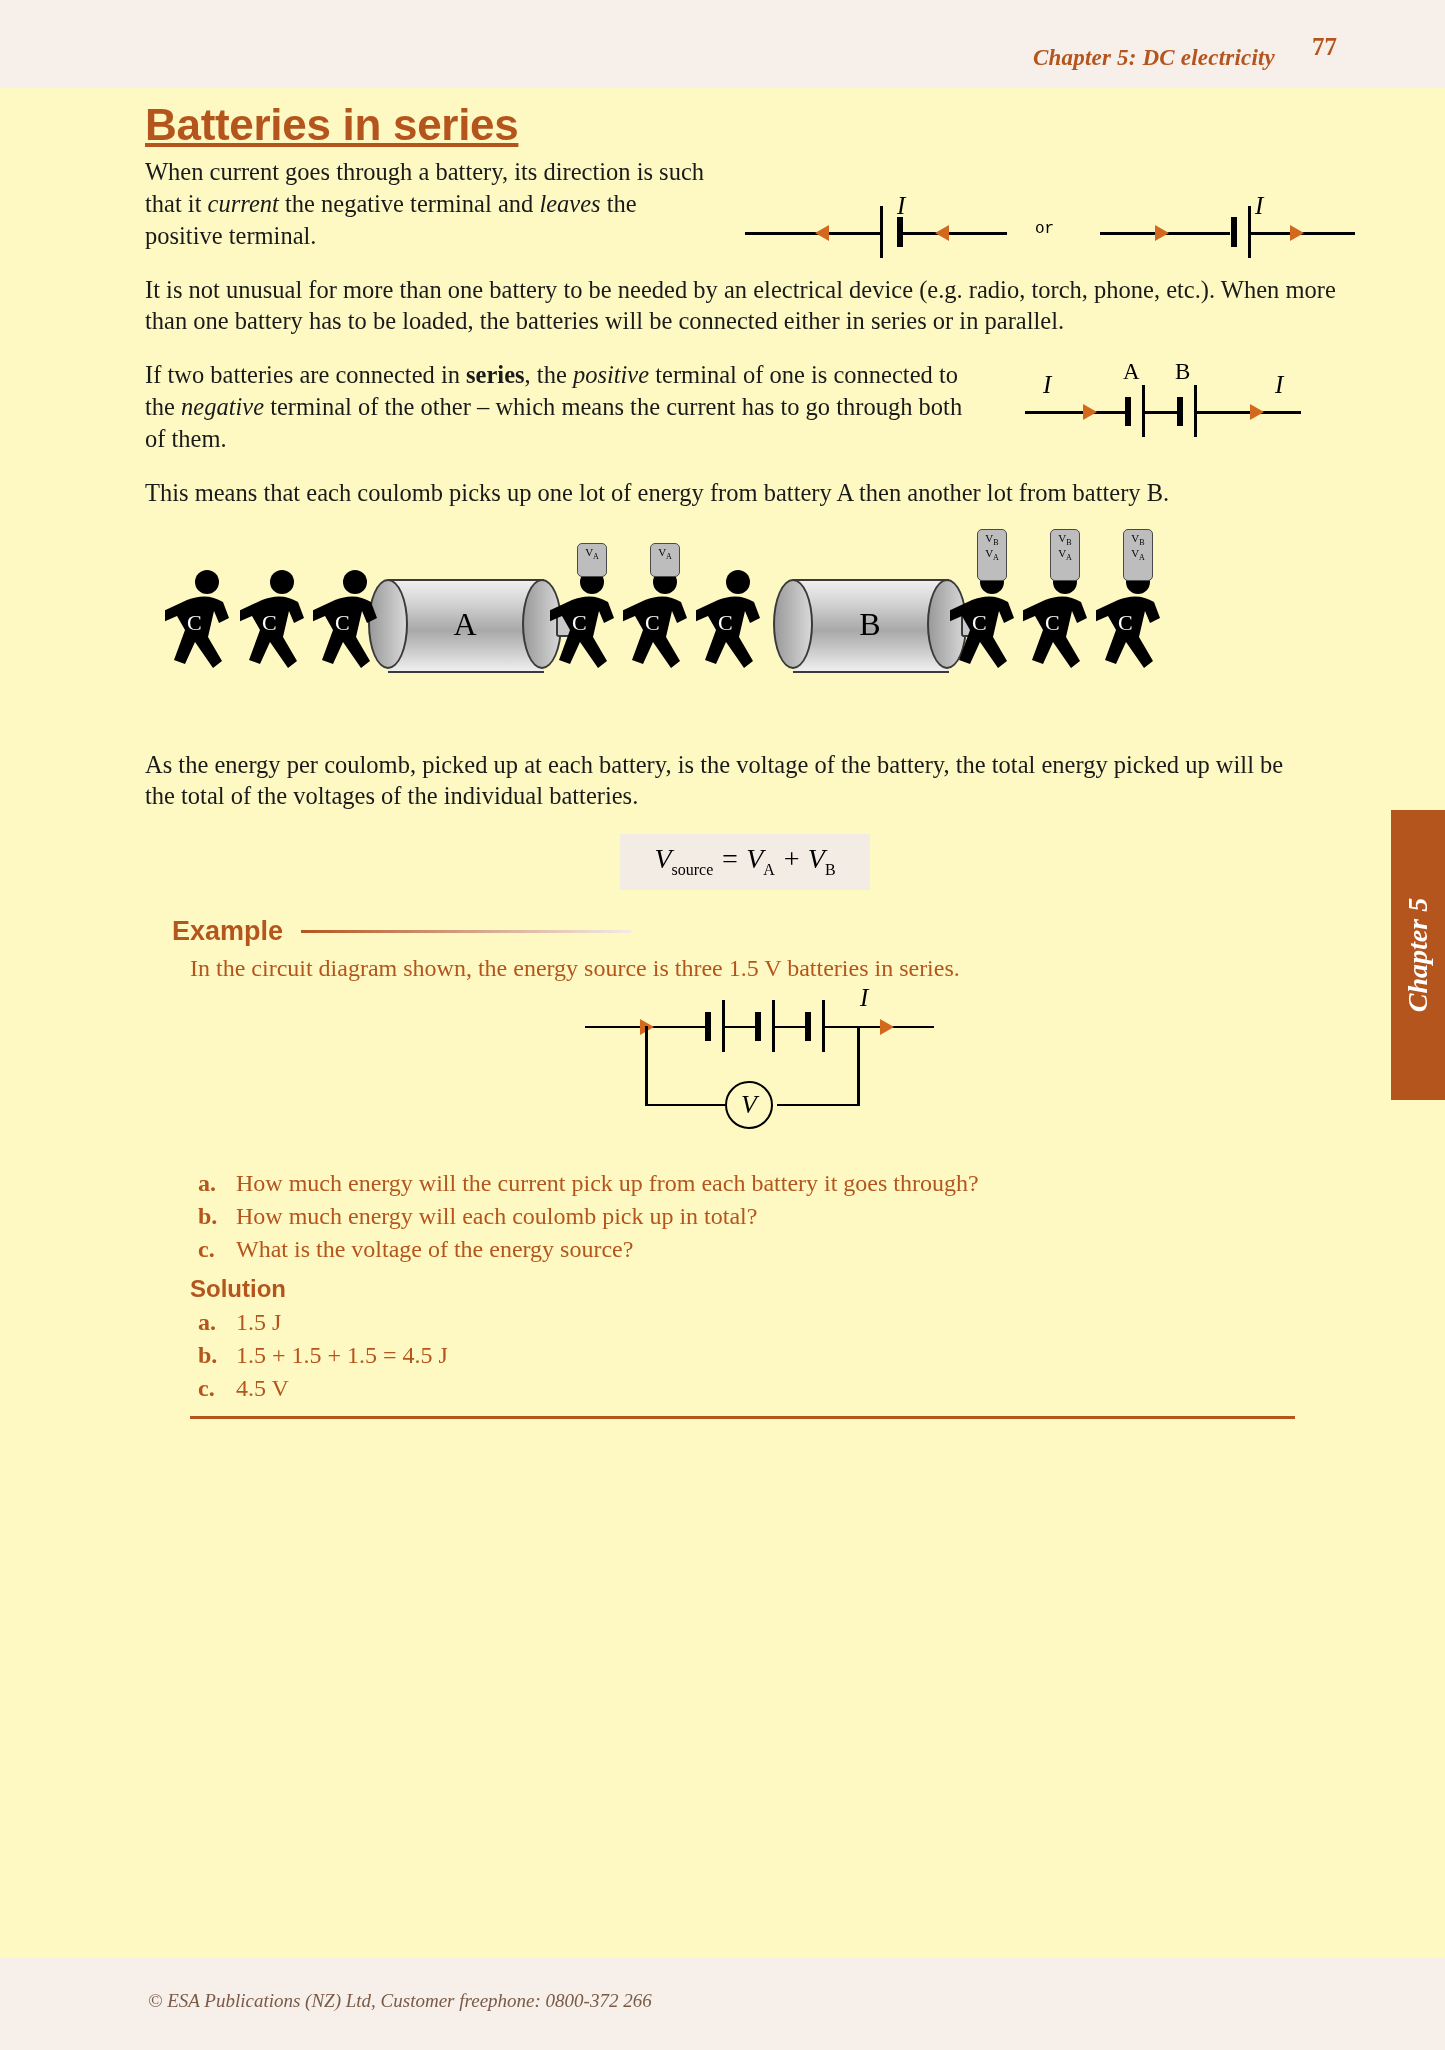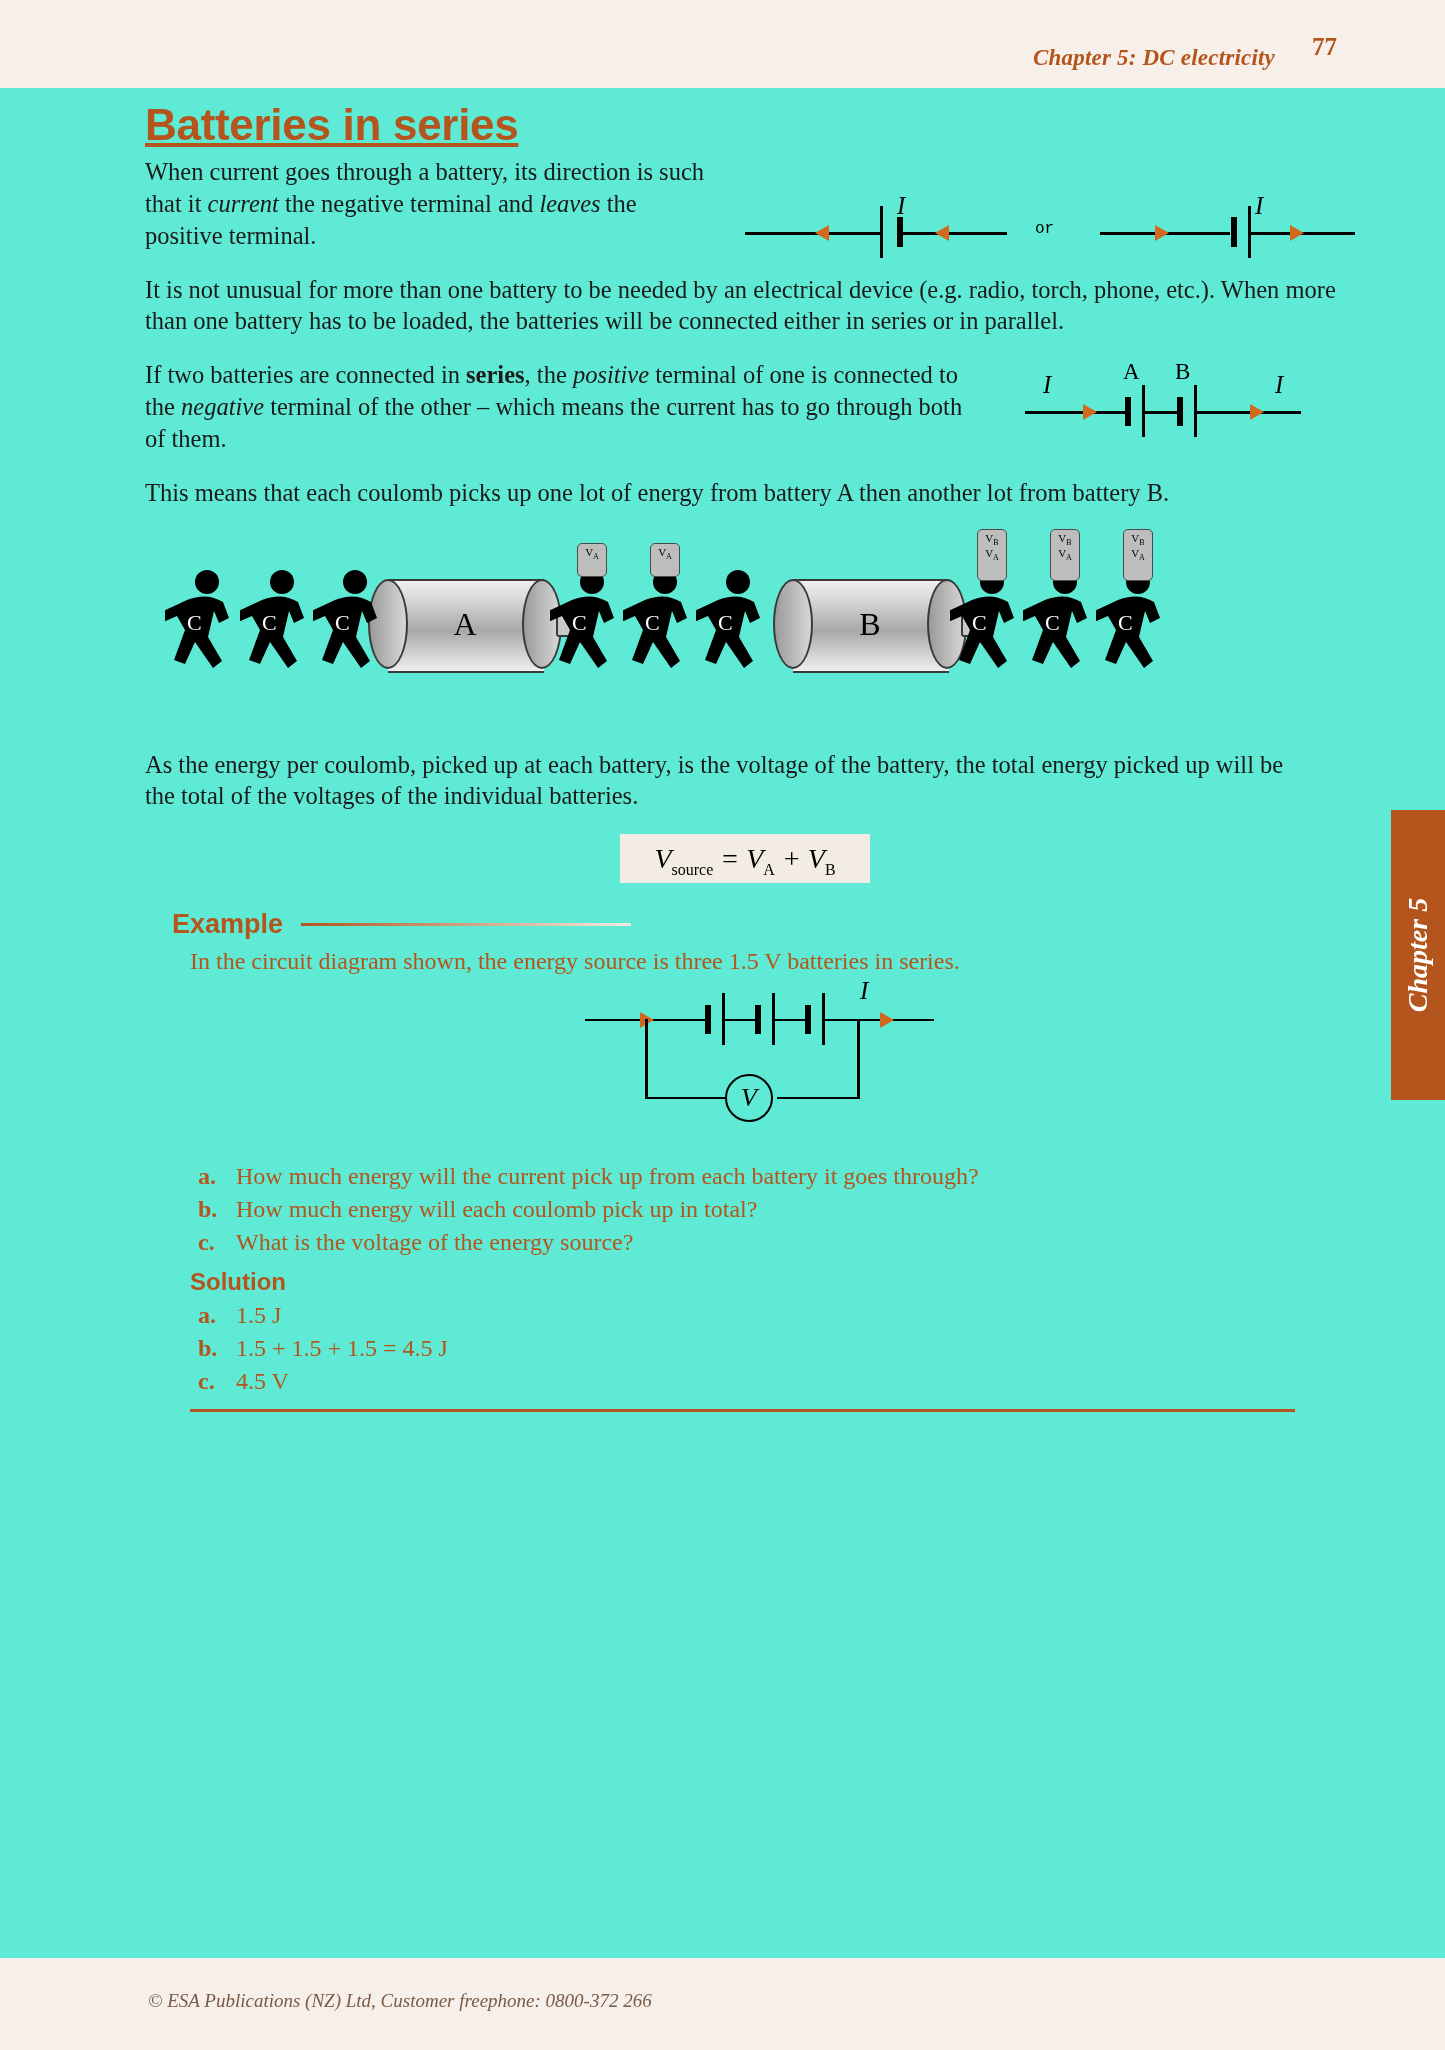--- a/index.html
+++ b/index.html
@@ -10,21 +10,21 @@
     width: 1445px;
     height: 2050px;
     background: #ffffff;
     font-family: "Liberation Serif", serif;
     position: relative;
     overflow: hidden;
   }
   .page {
     position: absolute;
     inset: 0;
-    background: #5eead4;
+    background: #fef9c3;
   }
   
   .header-band {
     position: absolute;
     top: 0; left: 0; right: 0;
     height: 88px;
     background: #f7efe9;
   }
   .header-title {
     position: absolute;
@@ -223,21 +223,21 @@
     box-sizing: border-box;
   }
   .tag sub { font-size: 8px; }
 
   
   .formula-box {
     margin: 18px auto 26px auto;
     width: 250px;
     background: #f3ece5;
     text-align: center;
-    padding: 9px 0 4px 0;
+    padding: 9px 0 11px 0;
     font-family: "Liberation Serif", serif;
     font-style: italic;
     font-size: 28px;
     color: #000;
   }
   .formula-box sub { font-style: normal; font-size: 16px; }
 
   
   .example-head {
     position: relative;

